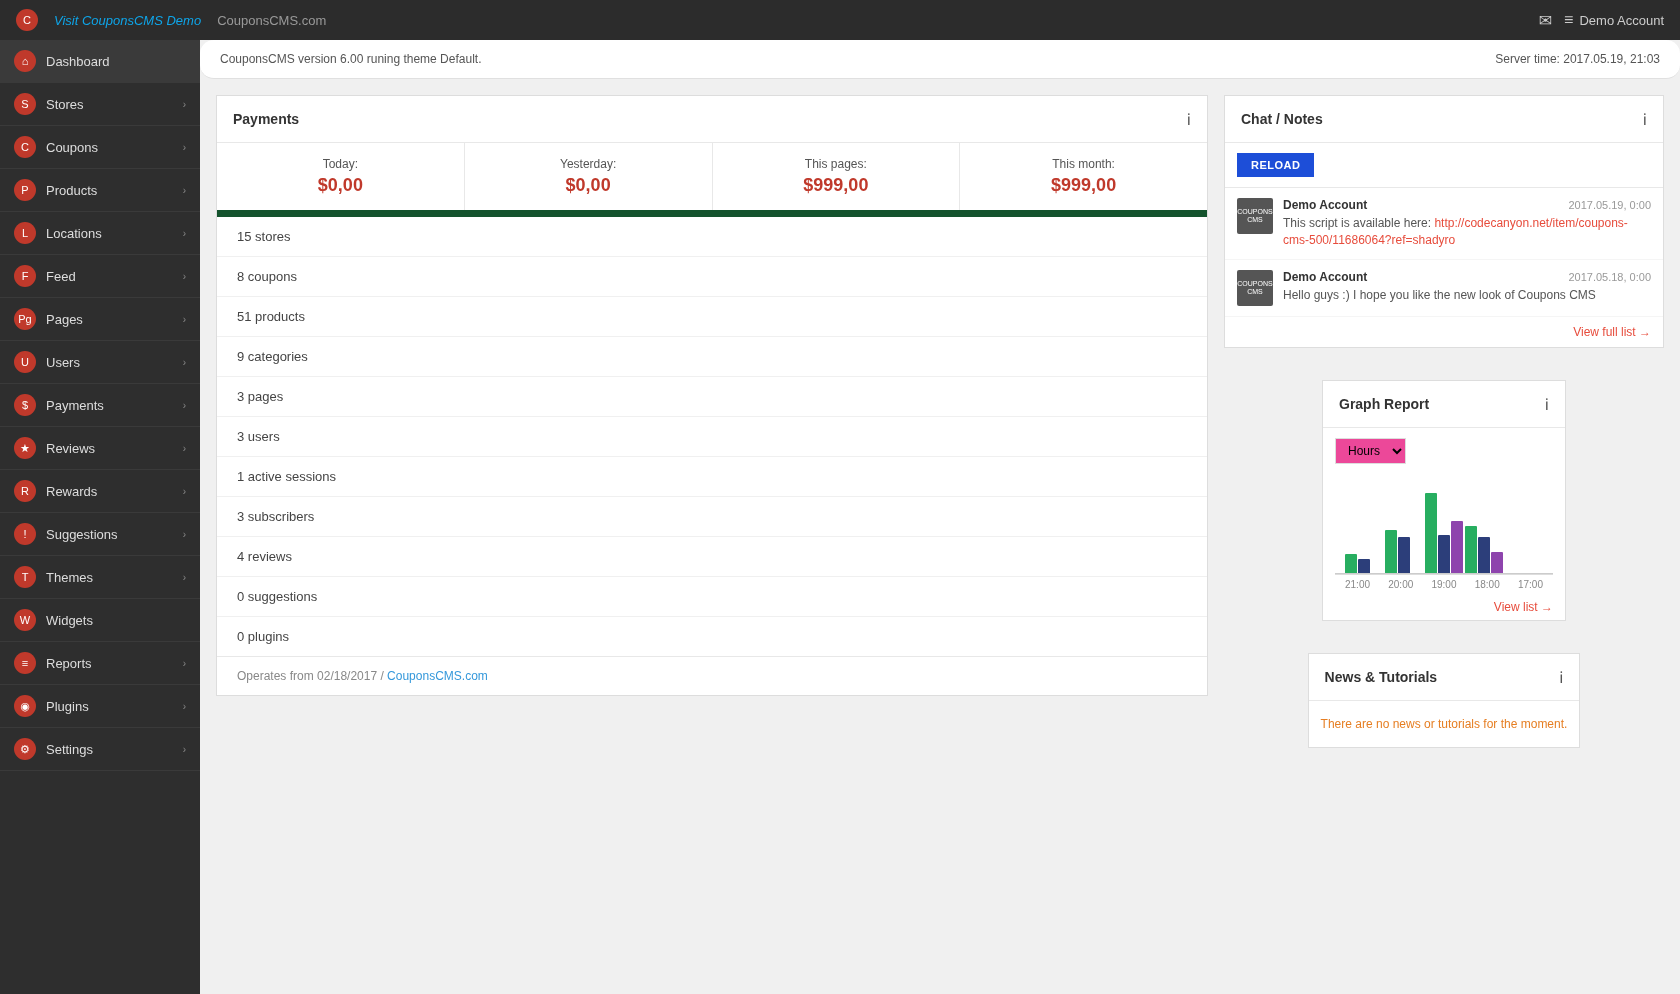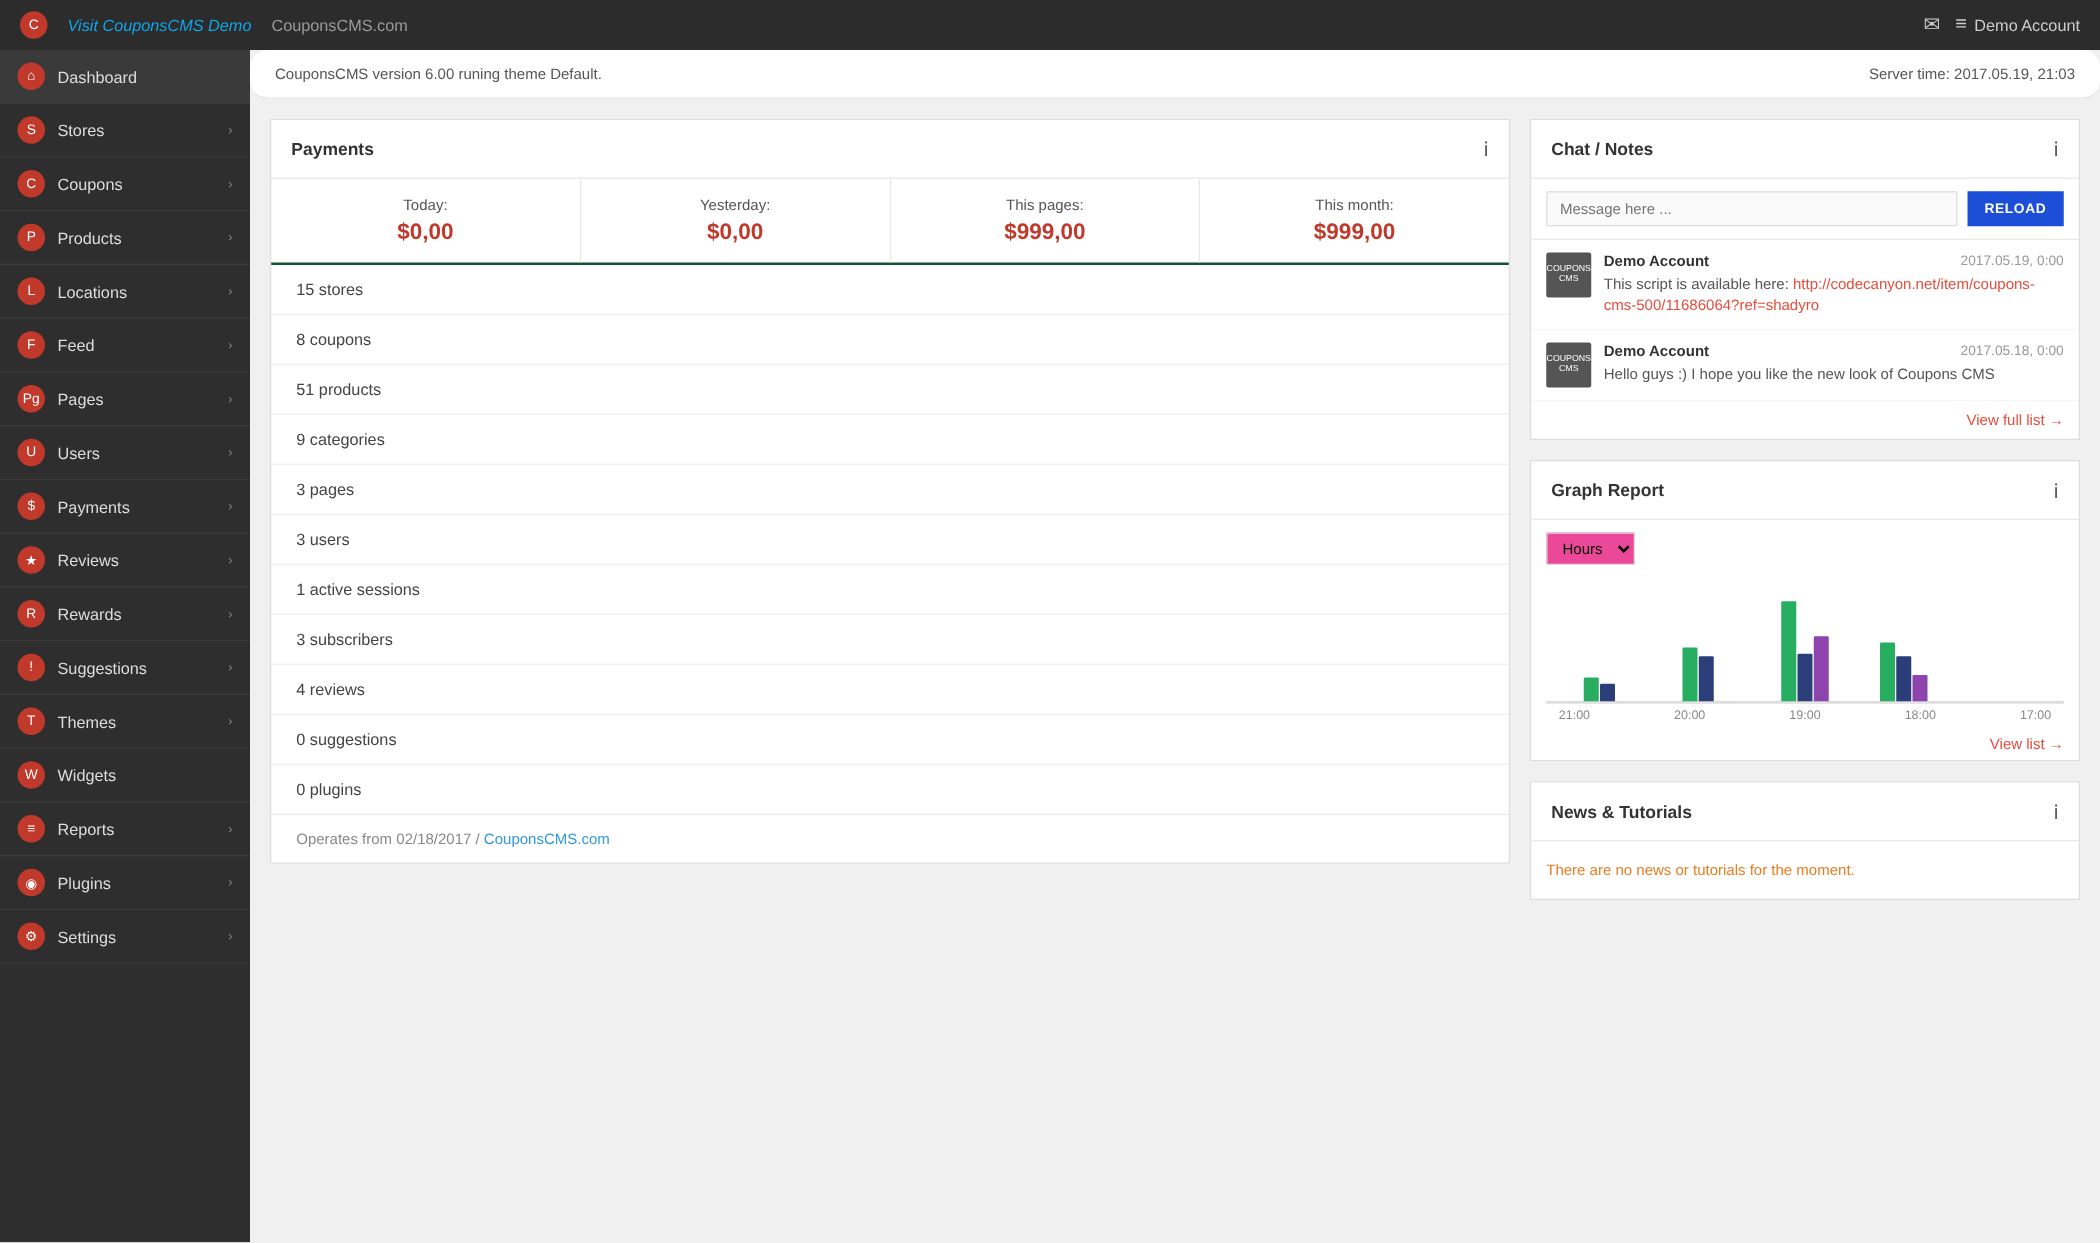--- a/index.html
+++ b/index.html
@@ -93,42 +93,43 @@
       flex-direction: column;
       gap: 0;
     }
 
     
     .right-panel {
       width: 440px;
       flex-shrink: 0;
       display: flex;
       flex-direction: column;
-      gap: 16px;
+      gap: 32px;
+      align-items: center;
     }
 
     
     .card {
       background: #fff;
       border: 1px solid #ddd;
     }
     .card-header {
       display: flex;
       justify-content: space-between;
       align-items: center;
       padding: 12px 16px;
       border-bottom: 1px solid #e8e8e8;
     }
     .card-header-title { font-size: 14px; font-weight: bold; color: #333; }
     .card-header-icon { color: #555; font-size: 16px; }
 
     
     .payments-stats {
       display: flex;
-      border-bottom: 2px solid #14532d;
+      border-bottom: 7px solid #14532d;
     }
     .stat-item {
       flex: 1;
       text-align: center;
       padding: 14px 8px;
       border-right: 1px solid #e8e8e8;
     }
     .stat-item:last-child { border-right: none; }
     .stat-label { font-size: 12px; color: #555; margin-bottom: 4px; }
     .stat-value { font-size: 18px; color: #c0392b; font-weight: bold; }
@@ -463,21 +464,20 @@
       </div>
 
       <div class="right-panel">
 
         <div class="card">
           <div class="card-header">
             <span class="card-header-title">Chat / Notes</span>
             <span class="card-header-icon">ℹ</span>
           </div>
           <div class="chat-input-row">
-            <input class="chat-input" type="text" placeholder="Message here ..." style="">
             <button class="reload-btn">RELOAD</button>
           </div>
           <div id="chat-messages-container">
               <div class="chat-message">
     <div class="avatar-box">
       <span style="font-size:7px;line-height:1.1;">COUPONS CMS</span>
     </div>
     <div class="msg-content">
       <div class="msg-header">
         <span class="msg-author">Demo Account</span>

